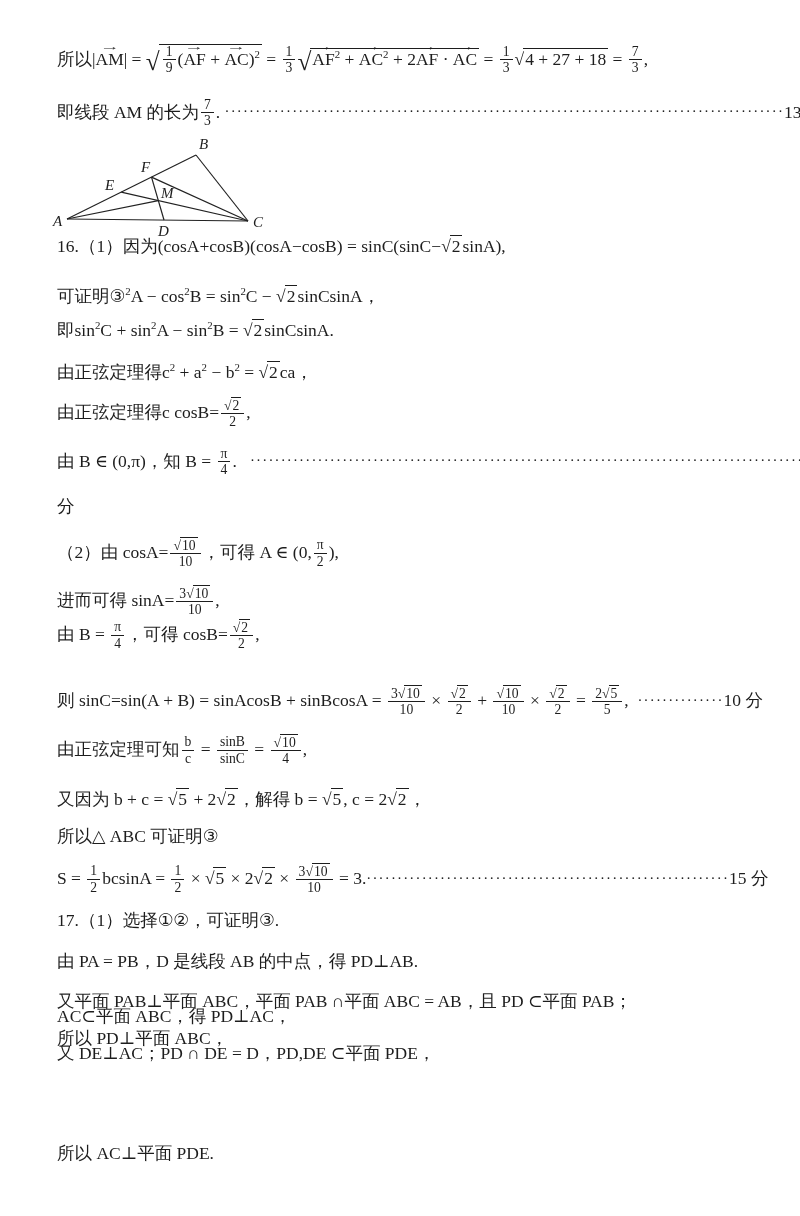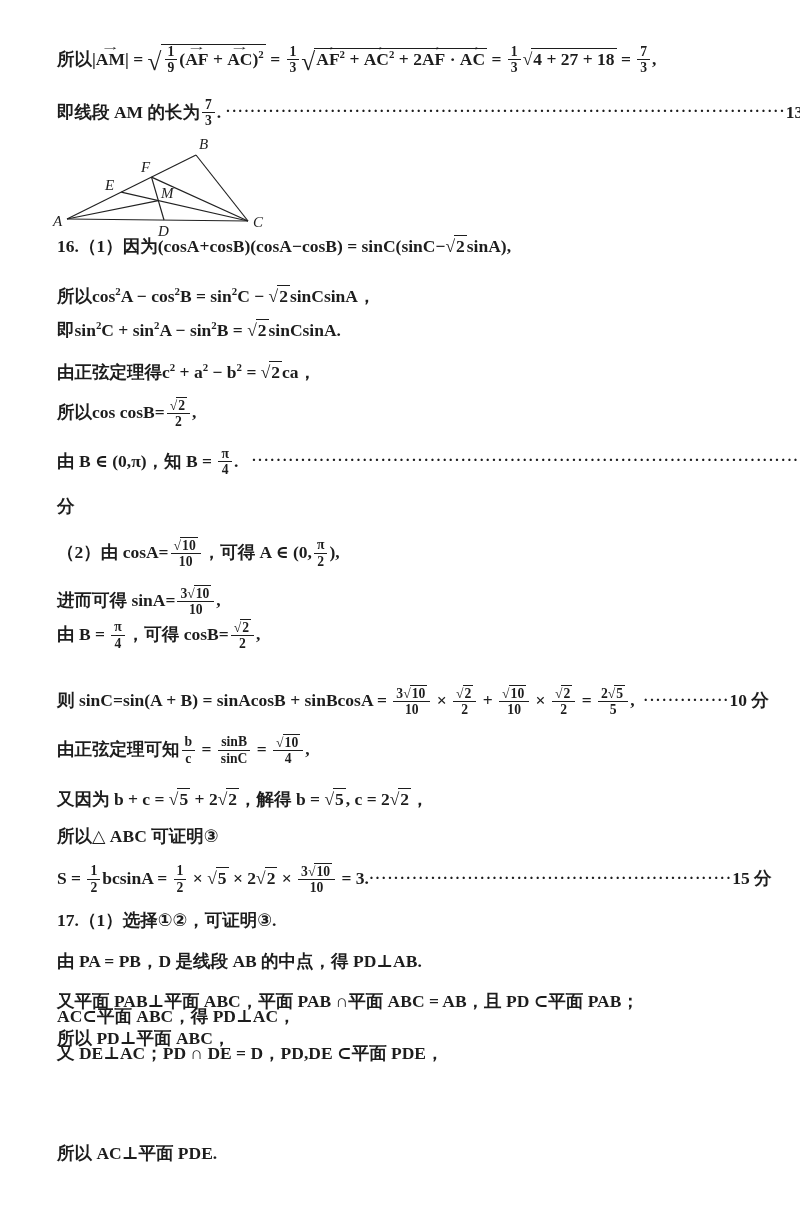--- a/index.html
+++ b/index.html
@@ -1,21 +1,21 @@
 <!DOCTYPE html>
 <html><head>
 <meta charset="utf-8">
 <style>
   html,body{margin:0;padding:0;}
   body{
     width:800px;height:1216px;background:#ffffff;position:relative;overflow:hidden;
     font-family:"Liberation Serif","DejaVu Serif","DejaVu Sans",serif;
     color:#1d1d1d;
   }
-  .line{position:absolute;left:57px;font-size:17.5px;white-space:pre;line-height:1.25;font-weight:bold;}
+  .line{position:absolute;left:57px;font-size:17.5px;white-space:pre;line-height:1.25;}
   .line sup{font-size:0.62em;vertical-align:super;line-height:0;}
   .frac{display:inline-flex;flex-direction:column;align-items:center;vertical-align:middle;
         font-size:0.78em;line-height:1.12;margin:0 2px;position:relative;top:-0.08em;}
   .frac .num{border-bottom:1px solid currentColor;padding:0 3px;display:inline-flex;align-items:baseline;justify-content:center;white-space:pre;}
   .frac .den{padding:0 3px;display:inline-flex;justify-content:center;white-space:pre;}
   .sqrt{display:inline-block;white-space:pre;}
   .sqrt .rsign{letter-spacing:-1px;}
   .sqrt .rbar{border-top:1.2px solid currentColor;padding:0 2px;display:inline-block;}
   .sqrt.big .rsign{font-size:1.45em;display:inline-block;vertical-align:-0.22em;line-height:0.9;}
   .vec{position:relative;display:inline-block;}
@@ -43,24 +43,24 @@
   <text x="3" y="93">A</text>
   <text x="149" y="16">B</text>
   <text x="203" y="94">C</text>
   <text x="108" y="103">D</text>
   <text x="55" y="57">E</text>
   <text x="91" y="39">F</text>
   <text x="111" y="65">M</text>
 </svg>
 
 <div class="line" style="top:235px"><span>16.（1）因为(cosA+cosB)(cosA−cosB) = sinC(sinC−</span><span class="sqrt"><span class="rsign">√</span><span class="rbar">2</span></span><span>sinA),</span></div>
-<div class="line" style="top:285px"><span>所以cos</span><sup>2</sup><span>A − cos</span><sup>2</sup><span>B = sin</span><sup>2</sup><span>C − </span><span class="sqrt"><span class="rsign">√</span><span class="rbar">2</span></span><span>sinCsinA，</span></div>
+<div class="line" style="top:285px"><span>可证明③</span><sup>2</sup><span>A − cos</span><sup>2</sup><span>B = sin</span><sup>2</sup><span>C − </span><span class="sqrt"><span class="rsign">√</span><span class="rbar">2</span></span><span>sinCsinA，</span></div>
 <div class="line" style="top:319px"><span>即sin</span><sup>2</sup><span>C + sin</span><sup>2</sup><span>A − sin</span><sup>2</sup><span>B = </span><span class="sqrt"><span class="rsign">√</span><span class="rbar">2</span></span><span>sinCsinA.</span></div>
 <div class="line" style="top:361px"><span>由正弦定理得c</span><sup>2</sup><span> + a</span><sup>2</sup><span> − b</span><sup>2</sup><span> = </span><span class="sqrt"><span class="rsign">√</span><span class="rbar">2</span></span><span>ca，</span></div>
-<div class="line" style="top:398px"><span>所以cos cosB=</span><span class="frac"><span class="num"><span class="sqrt"><span class="rsign">√</span><span class="rbar">2</span></span></span><span class="den"><span>2</span></span></span><span>,</span></div>
+<div class="line" style="top:398px"><span>由正弦定理得c cosB=</span><span class="frac"><span class="num"><span class="sqrt"><span class="rsign">√</span><span class="rbar">2</span></span></span><span class="den"><span>2</span></span></span><span>,</span></div>
 <div class="line" style="top:447px"><span>由 B ∈ (0,π)，知 B = </span><span class="frac"><span class="num">π</span><span class="den">4</span></span><span>.   </span><span class="dots">·····································································································</span></div>
 <div class="line" style="top:496px"><span>分</span></div>
 <div class="line" style="top:538px"><span>（2）由 cosA=</span><span class="frac"><span class="num"><span class="sqrt"><span class="rsign">√</span><span class="rbar">10</span></span></span><span class="den"><span>10</span></span></span><span>，可得 A ∈ (0,</span><span class="frac"><span class="num">π</span><span class="den">2</span></span><span>),</span></div>
 <div class="line" style="top:586px"><span>进而可得 sinA=</span><span class="frac"><span class="num"><span>3</span><span class="sqrt"><span class="rsign">√</span><span class="rbar">10</span></span></span><span class="den"><span>10</span></span></span><span>,</span></div>
 <div class="line" style="top:620px"><span>由 B = </span><span class="frac"><span class="num">π</span><span class="den">4</span></span><span>，可得 cosB=</span><span class="frac"><span class="num"><span class="sqrt"><span class="rsign">√</span><span class="rbar">2</span></span></span><span class="den"><span>2</span></span></span><span>,</span></div>
 <div class="line" style="top:686px"><span>则 sinC=sin(A + B) = sinAcosB + sinBcosA = </span><span class="frac"><span class="num"><span>3</span><span class="sqrt"><span class="rsign">√</span><span class="rbar">10</span></span></span><span class="den"><span>10</span></span></span><span> × </span><span class="frac"><span class="num"><span class="sqrt"><span class="rsign">√</span><span class="rbar">2</span></span></span><span class="den"><span>2</span></span></span><span> + </span><span class="frac"><span class="num"><span class="sqrt"><span class="rsign">√</span><span class="rbar">10</span></span></span><span class="den"><span>10</span></span></span><span> × </span><span class="frac"><span class="num"><span class="sqrt"><span class="rsign">√</span><span class="rbar">2</span></span></span><span class="den"><span>2</span></span></span><span> = </span><span class="frac"><span class="num"><span>2</span><span class="sqrt"><span class="rsign">√</span><span class="rbar">5</span></span></span><span class="den"><span>5</span></span></span><span>,  </span><span class="dots">··············</span><span>10 分</span></div>
 <div class="line" style="top:735px"><span>由正弦定理可知</span><span class="frac"><span class="num">b</span><span class="den">c</span></span><span> = </span><span class="frac"><span class="num">sinB</span><span class="den">sinC</span></span><span> = </span><span class="frac"><span class="num"><span class="sqrt"><span class="rsign">√</span><span class="rbar">10</span></span></span><span class="den"><span>4</span></span></span><span>,</span></div>
 <div class="line" style="top:788px"><span>又因为 b + c = </span><span class="sqrt"><span class="rsign">√</span><span class="rbar">5</span></span><span> + 2</span><span class="sqrt"><span class="rsign">√</span><span class="rbar">2</span></span><span>，解得 b = </span><span class="sqrt"><span class="rsign">√</span><span class="rbar">5</span></span><span>, c = 2</span><span class="sqrt"><span class="rsign">√</span><span class="rbar">2</span></span><span>，</span></div>
 <div class="line" style="top:826px"><span>所以△ ABC 可证明③</span></div>
 <div class="line" style="top:864px"><span>S = </span><span class="frac"><span class="num">1</span><span class="den">2</span></span><span>bcsinA = </span><span class="frac"><span class="num">1</span><span class="den">2</span></span><span> × </span><span class="sqrt"><span class="rsign">√</span><span class="rbar">5</span></span><span> × 2</span><span class="sqrt"><span class="rsign">√</span><span class="rbar">2</span></span><span> × </span><span class="frac"><span class="num"><span>3</span><span class="sqrt"><span class="rsign">√</span><span class="rbar">10</span></span></span><span class="den"><span>10</span></span></span><span> = 3.</span><span class="dots">···························································</span><span>15 分</span></div>

